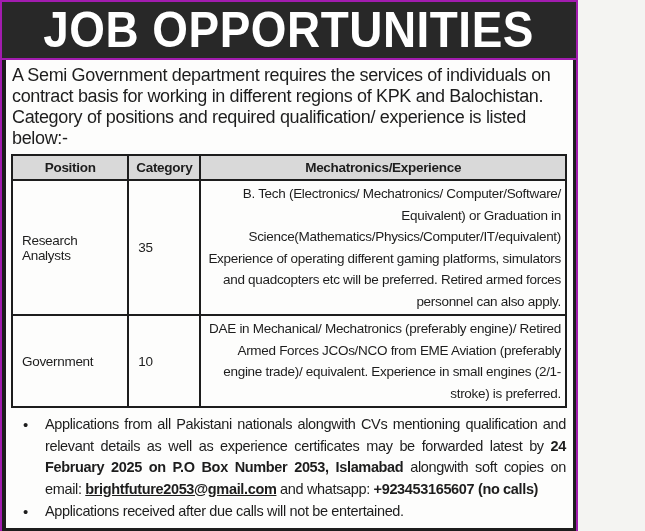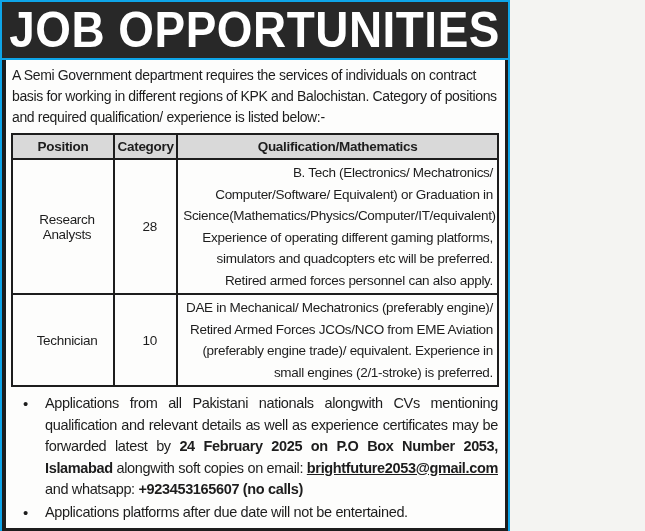--- a/index.html
+++ b/index.html
@@ -2,22 +2,22 @@
 <html><head>
 <meta charset="utf-8">
 <style>
   html, body {
     margin: 0; padding: 0;
     background: #f4f4f2;
     font-family: "Liberation Sans", sans-serif;
   }
   .page {
     position: relative;
-    width: 510px; height: 531px;
-    background: #0ea5e9;
+    width: 578px; height: 531px;
+    background: #a21caf;
     overflow: hidden;
     box-sizing: border-box;
     color: #1d1d1d;
   }
   .ad { margin: 2px; }
 
   
   .ad-header {
     background: #282828;
     height: 56px;
@@ -42,21 +42,21 @@
     border-left: 4px solid #1d1d1d;
     border-right: 3px solid #1d1d1d;
     border-bottom: 10px solid #1d1d1d;
     background: #fdfdfc;
     padding: 3px 6px 4px 5px;
     box-sizing: border-box;
   }
 
   .intro {
     margin: 2px 1px 5px 1px;
-    font-size: 14px;
+    font-size: 18px;
     letter-spacing: -0.35px;
     line-height: 21px;
     text-align: left;
   }
 
   
   table.positions {
     border-collapse: collapse;
     width: 100%;
     table-layout: fixed;
@@ -70,21 +70,21 @@
     background: #d9d9d9;
     font-weight: bold;
     height: 21px;
     text-align: center;
     padding: 1px 2px;
   }
   col.c-pos  { width: 21%; }
   col.c-vac  { width: 13%; }
   col.c-qual { width: 66%; }
   td.pos, td.vac {
-    text-align: center;
+    text-align: left;
     vertical-align: middle;
     padding-left: 9px;
   }
   td.qual {
     text-align: right;
     vertical-align: middle;
     padding: 2px 4px 2px 5px;
     line-height: 21.5px;
   }
   tr.row-1 { height: 118px; }
@@ -131,37 +131,37 @@
       <table class="positions">
         <colgroup>
             <col class="c-pos">
             <col class="c-vac">
             <col class="c-qual">
           </colgroup>
         <thead>
           <tr>
             <th>Position</th>
             <th>Category</th>
-            <th>Qualification/Mathematics</th>
+            <th>Mechatronics/Experience</th>
           </tr>
         </thead>
         <tbody>
           <tr class="row-1">
             <td class="pos">Research Analysts</td>
-            <td class="vac">28</td>
+            <td class="vac">35</td>
             <td class="qual">B. Tech (Electronics/ Mechatronics/ Computer/Software/ Equivalent) or Graduation in Science(Mathematics/Physics/Computer/IT/equivalent) Experience of operating different gaming platforms, simulators and quadcopters etc will be preferred. Retired armed forces personnel can also apply.</td>
           </tr>
           <tr class="row-2">
-            <td class="pos">Technician</td>
+            <td class="pos">Government</td>
             <td class="vac">10</td>
             <td class="qual">DAE in Mechanical/ Mechatronics (preferably engine)/ Retired Armed Forces JCOs/NCO from EME Aviation (preferably engine trade)/ equivalent. Experience in small engines (2/1-stroke) is preferred.</td>
           </tr>
         </tbody>
       </table>
 
       <ul class="notes">
         <li class="justify"><span>Applications from all Pakistani nationals alongwith CVs mentioning qualification and relevant details as well as experience certificates may be forwarded latest by </span><span class="b">24 February 2025 on P.O Box Number 2053, Islamabad</span><span> alongwith soft copies on email: </span><span class="b u">brightfuture2053@gmail.com</span><span> and whatsapp: </span><span class="b">+923453165607 (no calls)</span></li>
-        <li>Applications platforms after due date will not be entertained.</li>
+        <li>Applications received after due calls will not be entertained.</li>
       </ul>
 
     </div>
   </div>
 </div>
 
 </body></html>

